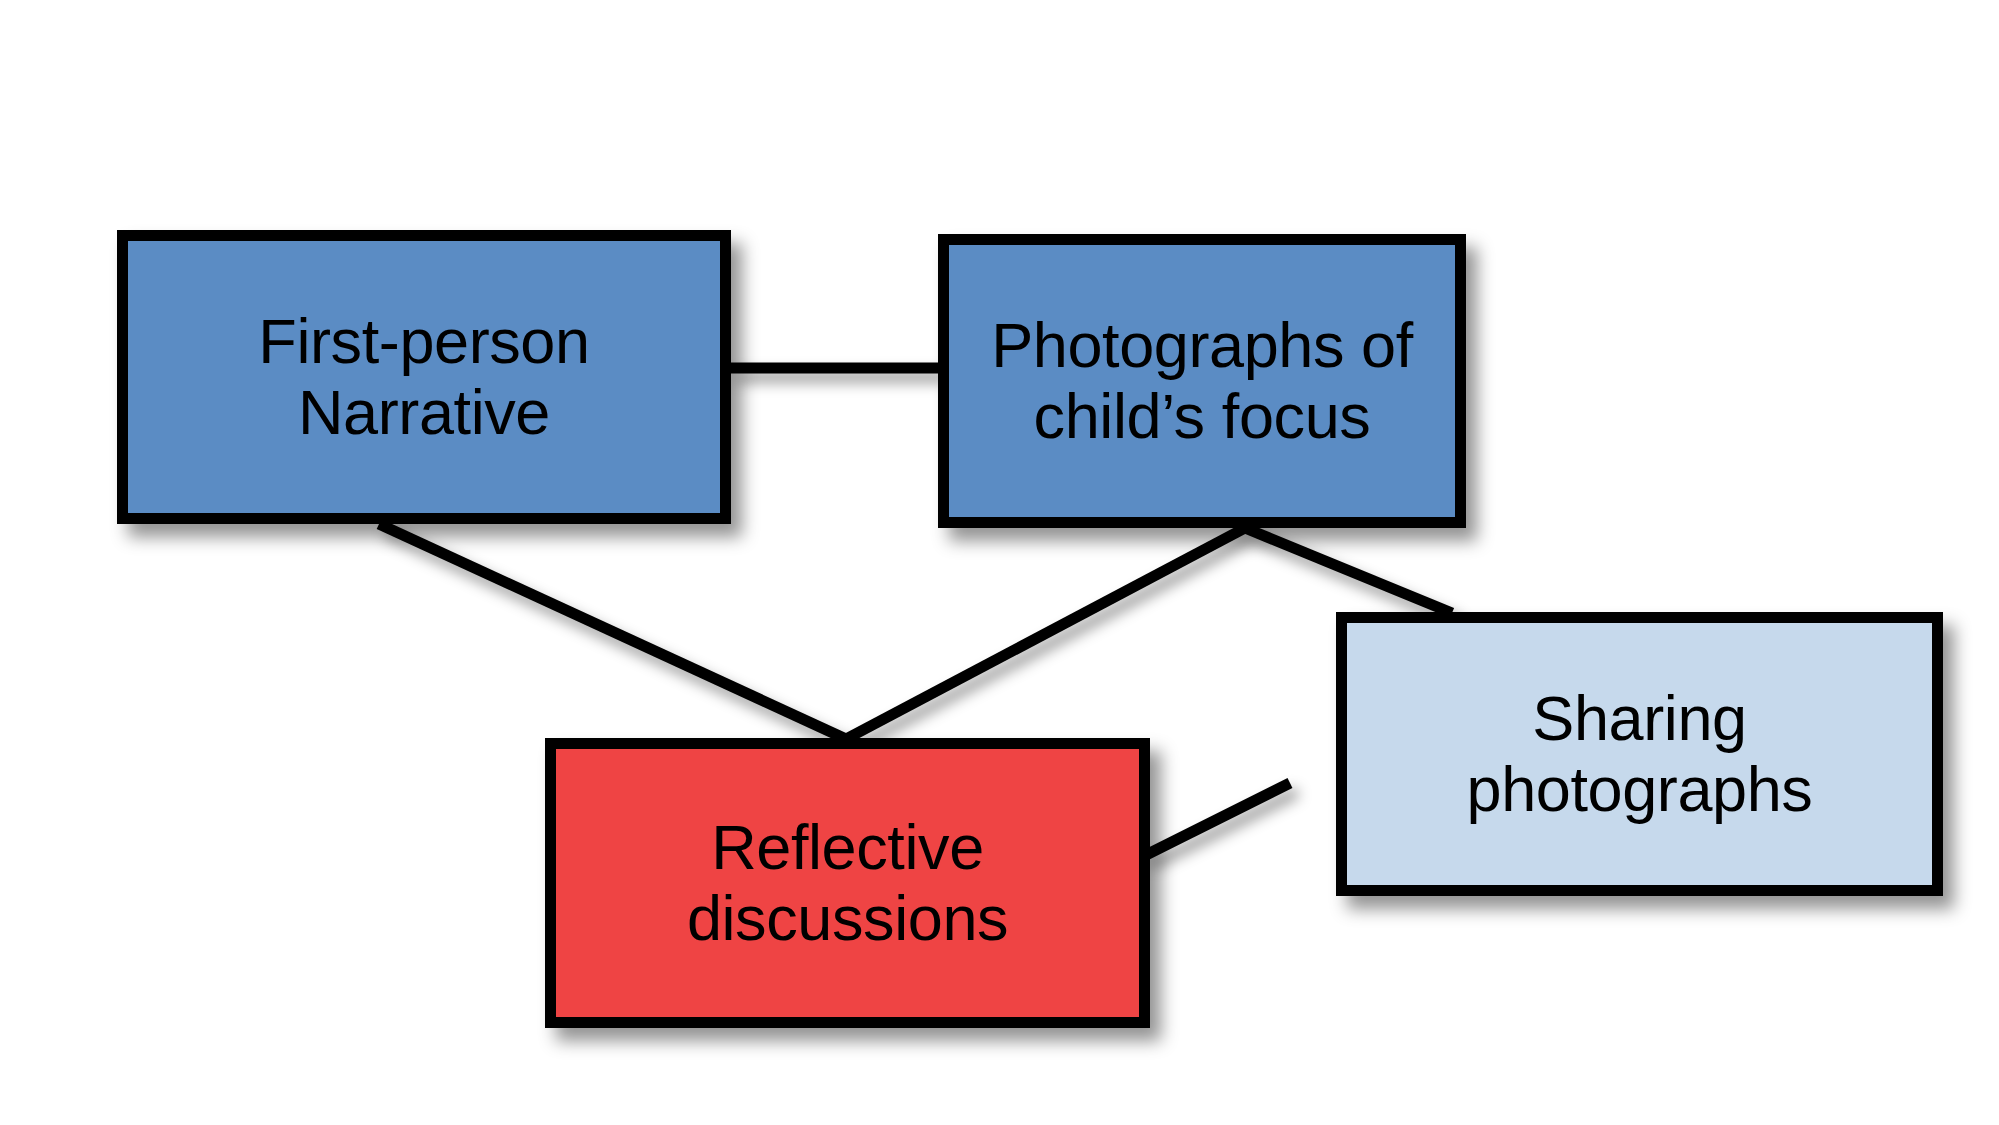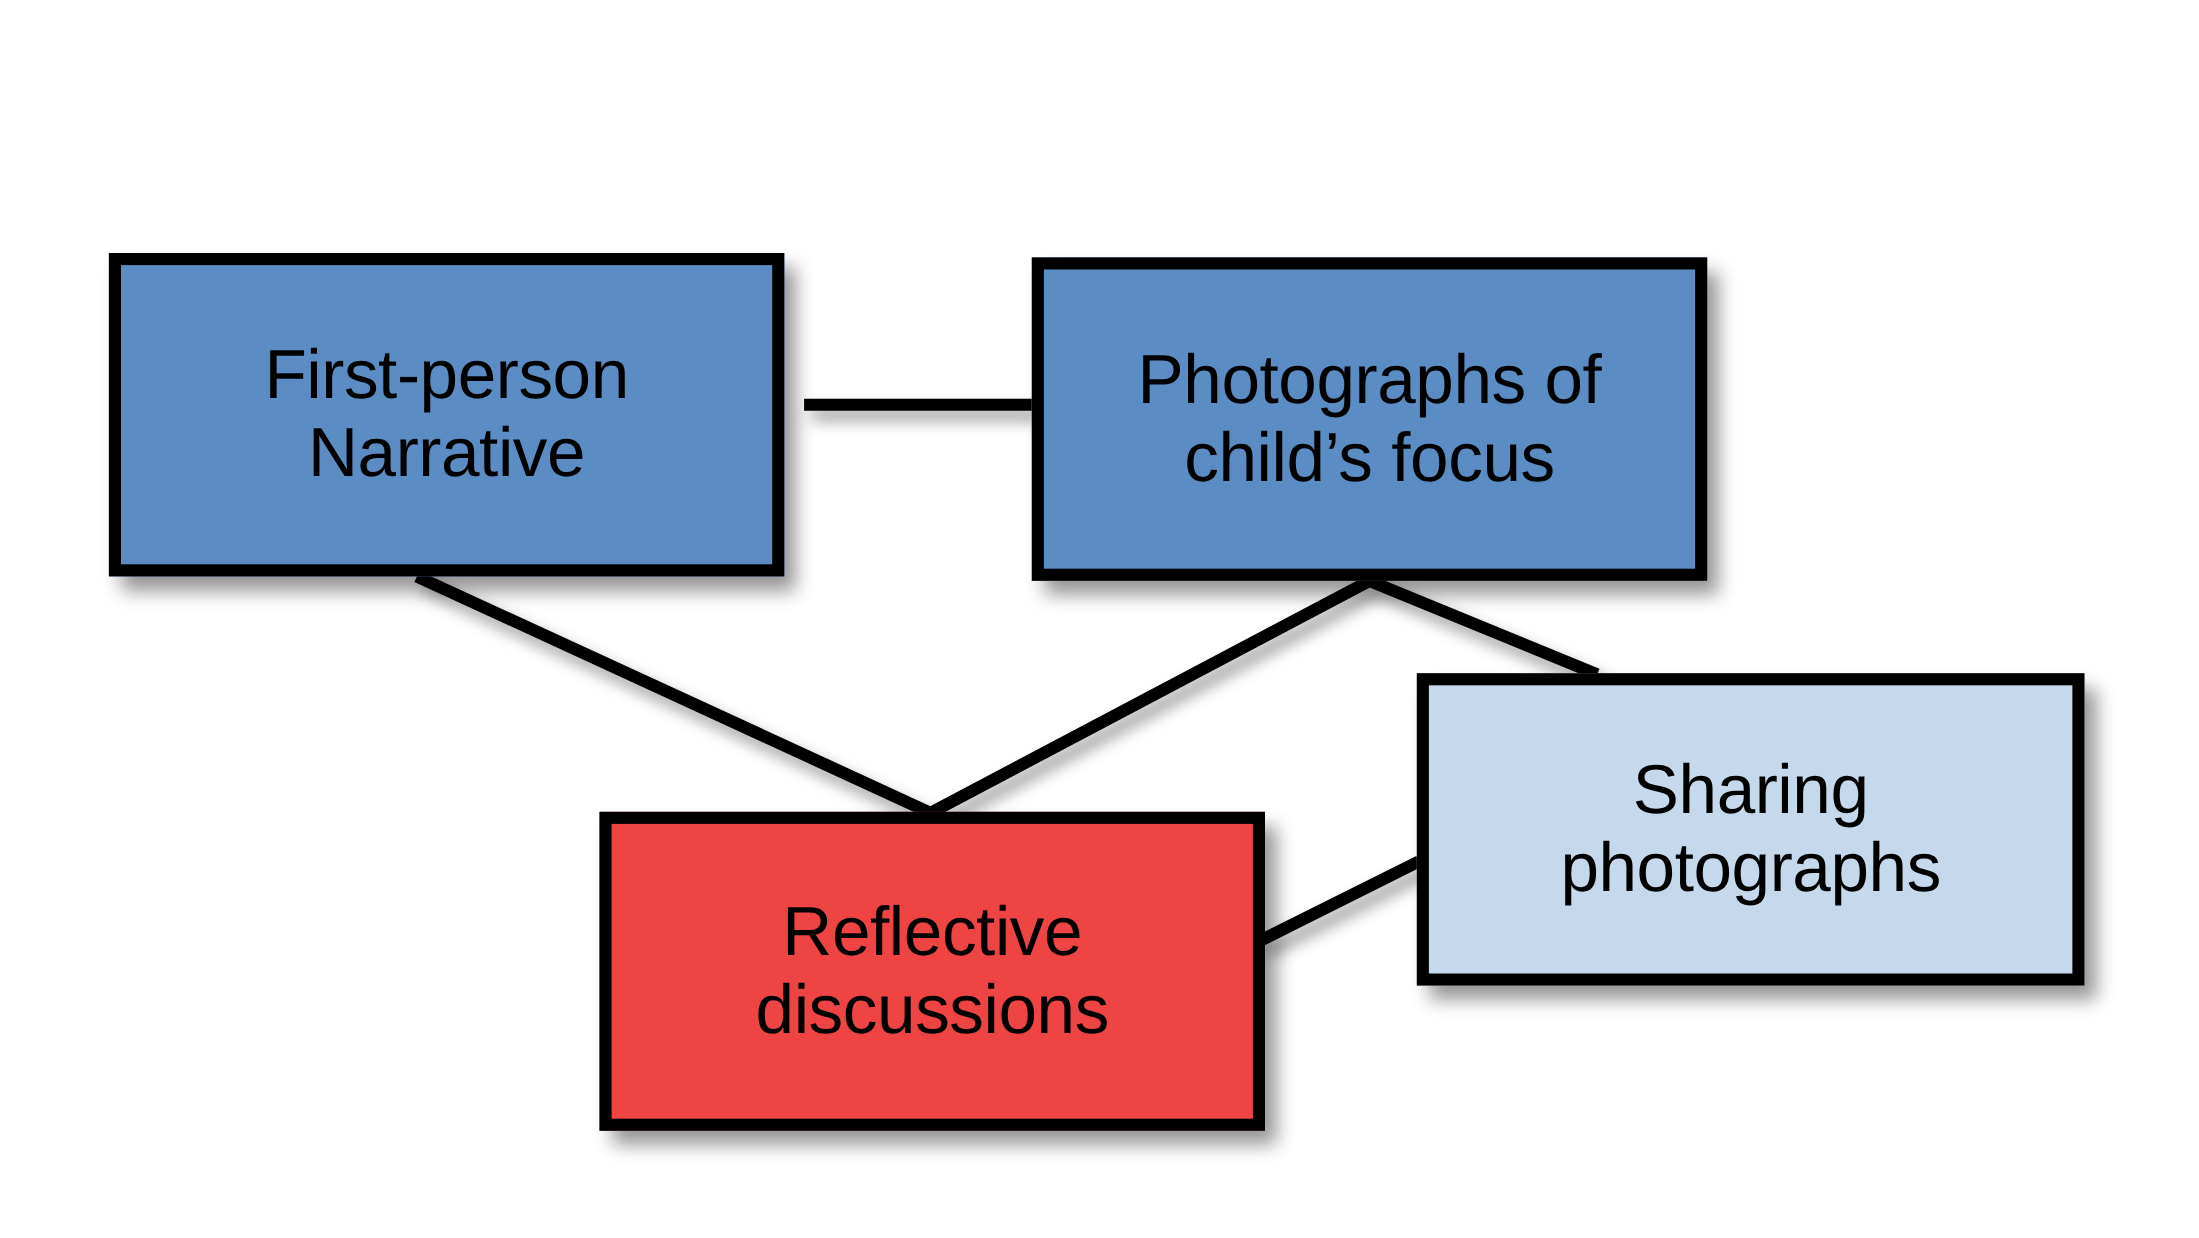--- a/index.html
+++ b/index.html
@@ -40,42 +40,42 @@
   }
   .node-label {
     font-size: 63px;
     line-height: 1.12;
     color: #000000;
     letter-spacing: -0.4px;
     white-space: pre-line;
     font-weight: 400;
   }
   #node-first-person-narrative {
-    left: 99px;
+    left: 117px;
     top: 230px;
     width: 614px;
     height: 294px;
     background: #5B8CC4;
   }
   #node-photographs-of-childs-focus {
     left: 938px;
     top: 234px;
-    width: 614px;
+    width: 528px;
     height: 294px;
     background: #5B8CC4;
   }
   #node-reflective-discussions {
     left: 545px;
     top: 738px;
     width: 605px;
     height: 290px;
     background: #ef4444;
   }
   #node-sharing-photographs {
-    left: 1288px;
+    left: 1336px;
     top: 612px;
     width: 607px;
     height: 284px;
     background: #C6D9EC;
   }
 </style>
 </head>
 <body>
 
 <div id="diagram-canvas">

